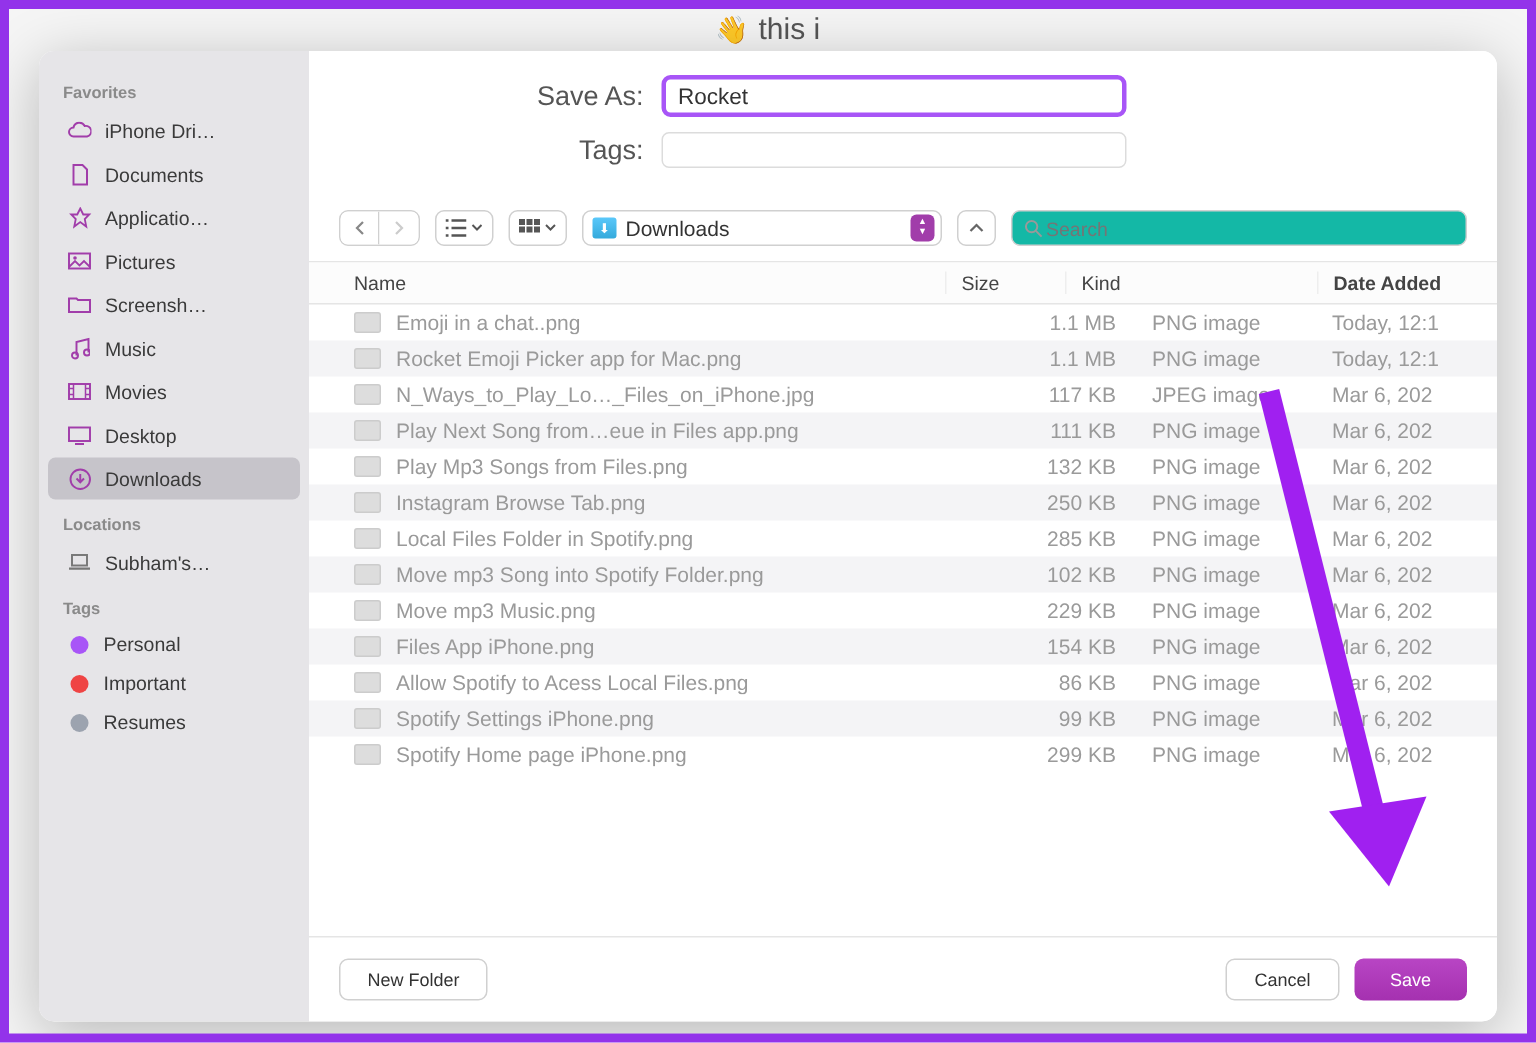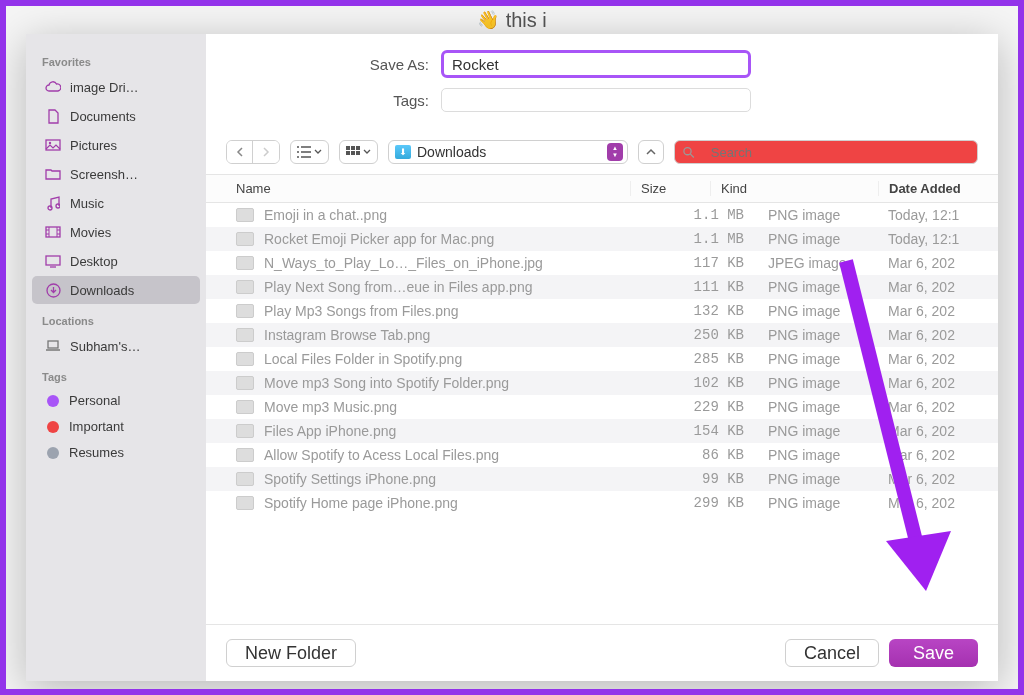--- a/index.html
+++ b/index.html
@@ -1,61 +1,61 @@
 <!DOCTYPE html>
 <html><head>
 <meta charset="utf-8">
 <style>
 * { box-sizing: border-box; margin: 0; padding: 0; font-family: -apple-system, BlinkMacSystemFont, "Helvetica Neue", Arial, sans-serif; }
 body { width: 1024px; height: 695px; background: #9333ea; padding: 6px; position: relative; overflow: hidden; }
 .window-bg { width: 100%; height: 100%; background: #f5f5f5; position: relative; overflow: hidden; }
 .top-title-bar { position: absolute; top: 0; left: 0; right: 0; height: 28px; display: flex; align-items: center; justify-content: center; font-size: 20px; color: #555; }
 .top-title-emoji { margin-right: 6px; font-size: 18px; }
-.save-dialog { position: absolute; top: 28px; left: 20px; right: 20px; bottom: 8px; background: #fff; border-radius: 0; box-shadow: 0 8px 40px rgba(0,0,0,0.25); display: flex; overflow: hidden; }
+.save-dialog { position: absolute; top: 28px; left: 20px; right: 20px; bottom: 8px; background: #fff; border-radius: 10px; box-shadow: 0 8px 40px rgba(0,0,0,0.25); display: flex; overflow: hidden; }
 .sidebar { width: 180px; background: #e6e5e8; padding: 12px 0; overflow: hidden; }
 .section-header { font-size: 11px; font-weight: 600; color: #8a8a8a; text-transform: none; padding: 10px 16px 4px; }
 .sb-item { display: flex; align-items: center; padding: 5px 12px; margin: 1px 6px; border-radius: 5px; cursor: default; font-size: 13px; color: #3a3a3a; }
 .sb-item.selected { background: #c6c4ca; }
 .sb-icon { width: 18px; height: 18px; margin-right: 8px; display: flex; align-items: center; justify-content: center; color: #a13daa; }
 .sb-label { white-space: nowrap; overflow: hidden; text-overflow: ellipsis; }
 .tag-dot { width: 12px; height: 12px; border-radius: 50%; margin-right: 10px; margin-left: 3px; }
 .main { flex: 1; display: flex; flex-direction: column; background: #fff; }
 .top-area { padding: 16px 20px 10px; }
 .form-row { display: flex; align-items: center; margin-bottom: 10px; }
-.form-label { width: 215px; text-align: right; padding-right: 12px; font-size: 15px; color: #555; }
+.form-label { width: 215px; text-align: right; padding-right: 12px; font-size: 18px; color: #555; }
 .saveas-input { width: 310px; height: 28px; border: 3px solid #a855f7; border-radius: 6px; padding: 0 8px; font-size: 15px; color: #333; outline: none; }
 .tags-input { width: 310px; height: 24px; border: 1px solid #dcdcdc; border-radius: 5px; padding: 0 8px; font-size: 13px; color: #333; outline: none; }
 .toolbar { display: flex; align-items: center; padding: 8px 20px 10px; gap: 10px; border-bottom: 1px solid #e5e5e5; }
 .btn-group { display: flex; border: 1px solid #d0d0d0; border-radius: 6px; overflow: hidden; height: 24px; }
 .btn-group .gb { width: 26px; display: flex; align-items: center; justify-content: center; background: #fff; font-size: 10px; color: #666; border-right: 1px solid #d0d0d0; cursor: default; }
 .btn-group .gb:last-child { border-right: none; }
 .view-btn { display: flex; align-items: center; padding: 0 6px; border: 1px solid #d0d0d0; border-radius: 6px; height: 24px; background: #fff; font-size: 11px; color: #444; gap: 3px; cursor: default; }
 .location-select { display: flex; align-items: center; border: 1px solid #d0d0d0; border-radius: 6px; height: 24px; background: #fff; padding: 0 4px 0 6px; gap: 6px; cursor: default; min-width: 240px; }
 .loc-icon { width: 16px; height: 14px; background: linear-gradient(180deg,#5ac8fa,#34aadc); border-radius: 2px; display: flex; align-items: center; justify-content: center; font-size: 9px; color: #fff; }
 .loc-text { flex: 1; font-size: 14px; color: #333; }
 .loc-arrows { width: 16px; height: 18px; background: #a13daa; border-radius: 4px; display: flex; flex-direction: column; align-items: center; justify-content: center; font-size: 6px; color: #fff; line-height: 7px; }
 .up-btn { width: 26px; height: 24px; border: 1px solid #d0d0d0; border-radius: 6px; background: #fff; display: flex; align-items: center; justify-content: center; font-size: 11px; color: #666; cursor: default; }
-.search-wrap { flex: 1; display: flex; align-items: center; border: 1px solid #d0d0d0; border-radius: 6px; height: 24px; background: #ef4444; padding: 0 8px; gap: 16px; }
+.search-wrap { flex: 1; display: flex; align-items: center; border: 1px solid #d0d0d0; border-radius: 6px; height: 24px; background: #14b8a6; padding: 0 8px; gap: 2px; }
 .search-input { border: none; outline: none; font-size: 13px; color: #333; width: 100%; background: transparent; }
 .file-header { display: flex; padding: 6px 0 6px 30px; border-bottom: 1px solid #e5e5e5; font-size: 13px; color: #444; background: #fcfcfc; }
 .col-name { flex: 1; }
 .col-size { width: 80px; border-left: 1px solid #eee; padding-left: 10px; }
 .col-kind { width: 120px; border-left: 1px solid #eee; padding-left: 10px; }
 .col-date { width: 120px; border-left: 1px solid #eee; padding-left: 10px; font-weight: 600; margin-left: 48px; }
 .file-list { flex: 1; overflow: hidden; }
 .file-row { display: flex; align-items: center; padding: 4px 0 4px 30px; font-size: 14px; color: #9a9a9a; }
 .file-row.alt { background: #f4f4f6; }
 .file-icon { width: 18px; height: 14px; margin-right: 10px; background: #ddd; border: 1px solid #ccc; border-radius: 2px; flex-shrink: 0; }
 .fr-name { flex: 1; white-space: nowrap; overflow: hidden; text-overflow: ellipsis; }
-.fr-size { width: 80px; text-align: right; padding-right: 14px; font-family: Liberation Mono, monospace; }
+.fr-size { width: 80px; text-align: right; padding-right: 14px; }
 .fr-kind { width: 120px; padding-left: 10px; }
 .fr-date { width: 120px; padding-left: 10px; white-space: nowrap; overflow: hidden; }
 .footer { display: flex; align-items: center; padding: 14px 20px; border-top: 1px solid #e5e5e5; gap: 10px; }
 .spacer { flex: 1; }
-.mac-btn { height: 28px; padding: 0 18px; border: 1px solid #d0d0d0; border-radius: 6px; background: #fff; font-size: 18px; color: #333; cursor: default; }
+.mac-btn { height: 28px; padding: 0 18px; border: 1px solid #d0d0d0; border-radius: 6px; background: #fff; font-size: 12px; color: #333; cursor: default; }
 .mac-btn.primary { background: linear-gradient(180deg,#b845c4,#a531b0); color: #fff; border: none; font-weight: 500; padding: 0 24px; }
 .arrow-annot { position: absolute; pointer-events: none; z-index: 100; }
 </style>
 </head>
 <body>
 
 <div class="window-bg">
   <div class="top-title-bar">
     <span class="top-title-emoji">👋</span>
     <span>this i</span>
@@ -65,29 +65,37 @@
 
     <div class="sidebar">
       <div class="section-header">Favorites</div>
       <div id="fav-list">
           <div class="sb-item">
             <span class="sb-icon">
               <svg width="16" height="12" viewBox="0 0 16 12">
                 <path d="M4 10a3 3 0 010-6 4 4 0 017.5-1A3 3 0 0113 10z" fill="none" stroke="#a13daa" stroke-width="1.3"></path>
               </svg>
             </span>
-            <span class="sb-label">image Dri…</span>
+            <span class="sb-label">iPhone Dri…</span>
           </div>
           <div class="sb-item">
             <span class="sb-icon">
               <svg width="12" height="15" viewBox="0 0 12 15">
                 <path d="M2 1h6l3 3v10H2z" fill="none" stroke="#a13daa" stroke-width="1.3"></path>
               </svg>
             </span>
             <span class="sb-label">Documents</span>
+          </div>
+          <div class="sb-item">
+            <span class="sb-icon">
+              <svg width="15" height="15" viewBox="0 0 15 15">
+                <path d="M7.5 1l2 4h4l-3 3 1 5-4-3-4 3 1-5-3-3h4z" fill="none" stroke="#a13daa" stroke-width="1.2"></path>
+              </svg>
+            </span>
+            <span class="sb-label">Applicatio…</span>
           </div>
           <div class="sb-item">
             <span class="sb-icon">
               <svg width="16" height="12" viewBox="0 0 16 12">
                 <rect x="1" y="1" width="14" height="10" fill="none" stroke="#a13daa" stroke-width="1.3"></rect>
                 <circle cx="5" cy="4" r="1.2" fill="#a13daa"></circle>
                 <path d="M1 10l4-4 3 3 3-3 4 4" fill="none" stroke="#a13daa" stroke-width="1.2"></path>
               </svg>
             </span>
             <span class="sb-label">Pictures</span>

